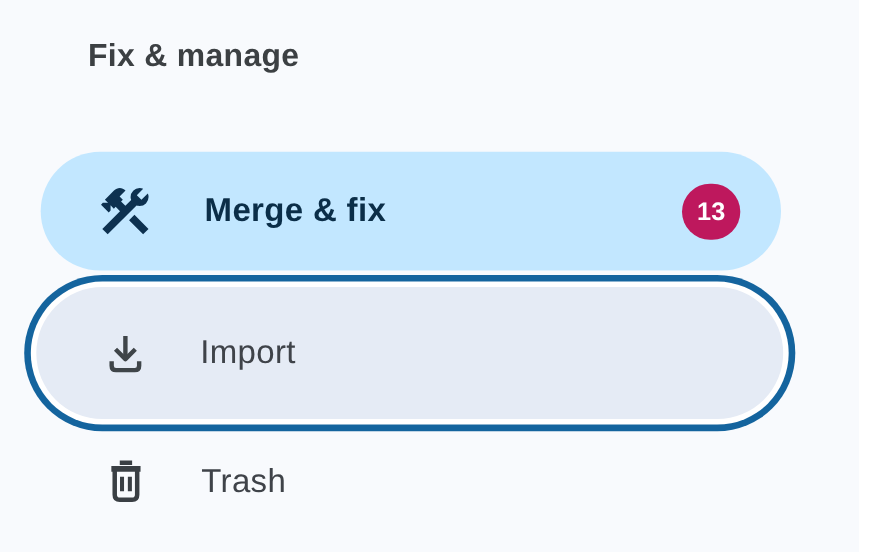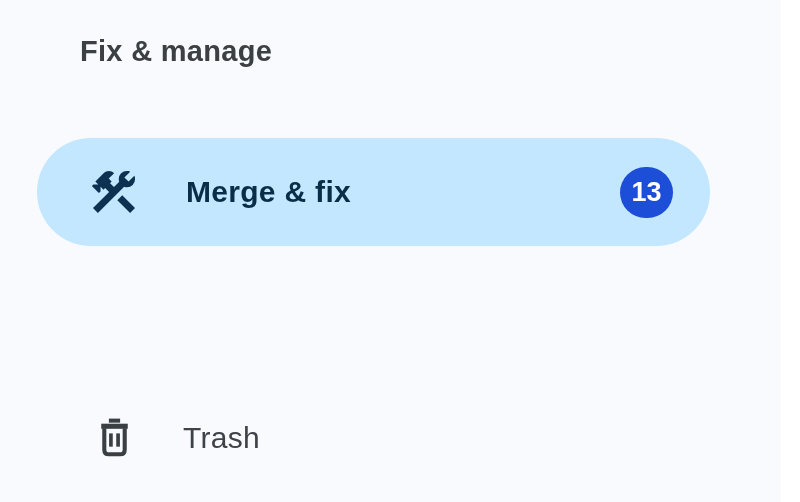--- a/index.html
+++ b/index.html
@@ -66,23 +66,23 @@
     margin-left: 44px;
     font-weight: 700;
     color: #0b2e48;
   }
   .count-badge {
     margin-left: auto;
     margin-right: 37px;
     min-width: 53px;
     height: 51px;
     border-radius: 26px;
-    background: #1d4ed8;
+    background: #be185d;
     color: #ffffff;
-    font-size: 27px;
+    font-size: 23px;
     font-weight: 700;
     display: flex;
     align-items: center;
     justify-content: center;
     flex: 0 0 auto;
   }
 
   
   .item-import {
     left: 33px; top: 261px;
@@ -126,20 +126,30 @@
   <div class="nav-item item-merge">
     <span class="icon-slot">
       <svg width="58" height="58" viewBox="0 -960 960 960" fill="#0d3150" aria-hidden="true">
         <path d="M756-120 537-339l84-84 219 219-84 84Zm-552 0-84-84 276-276-68-68-28 28-51-51v82l-28 28-121-121 28-28h82l-50-50 142-142q20-20 43-29t47-9q24 0 47 9t43 29l-92 92 50 50-28 28 68 68 90-90q-4-11-6.5-23t-2.5-24q0-59 40.5-99.5T701-841q15 0 28.5 3t27.5 9l-99 99 72 72 99-99q7 14 9.5 27.5T841-701q0 59-40.5 99.5T701-561q-12 0-24-2t-23-7L204-120Z"></path>
       </svg>
     </span>
     <span class="item-label">Merge &amp; fix</span>
     <span class="count-badge">13</span>
   </div>
 
+  <div class="nav-item item-import">
+    <span class="icon-slot">
+      <svg width="46" height="46" viewBox="0 0 46 46" fill="none" stroke="#3f4549" stroke-width="4" aria-hidden="true">
+        <path d="M23 7.5 V26"></path>
+        <path d="M14 19.5 L23 28.5 L32 19.5" stroke-linejoin="round"></path>
+        <path d="M10.5 30.5 V34.5 Q10.5 38.5 14.5 38.5 H31.5 Q35.5 38.5 35.5 34.5 V30.5"></path>
+      </svg>
+    </span>
+    <span class="item-label">Import</span>
+  </div>
 
   <div class="nav-item item-trash">
     <span class="icon-slot">
       <svg width="49" height="49" viewBox="0 0 48 48" fill="none" stroke="#3a3f44" aria-hidden="true">
         <path d="M18.5 6.5 H29.5" stroke-width="4"></path>
         <path d="M11 12 H37" stroke-width="5"></path>
         <path d="M14 14 V35 Q14 39.5 18.5 39.5 H29.5 Q34 39.5 34 35 V14" stroke-width="4"></path>
         <path d="M20.5 19 V32" stroke-width="3.6"></path>
         <path d="M27.5 19 V32" stroke-width="3.6"></path>
       </svg>

